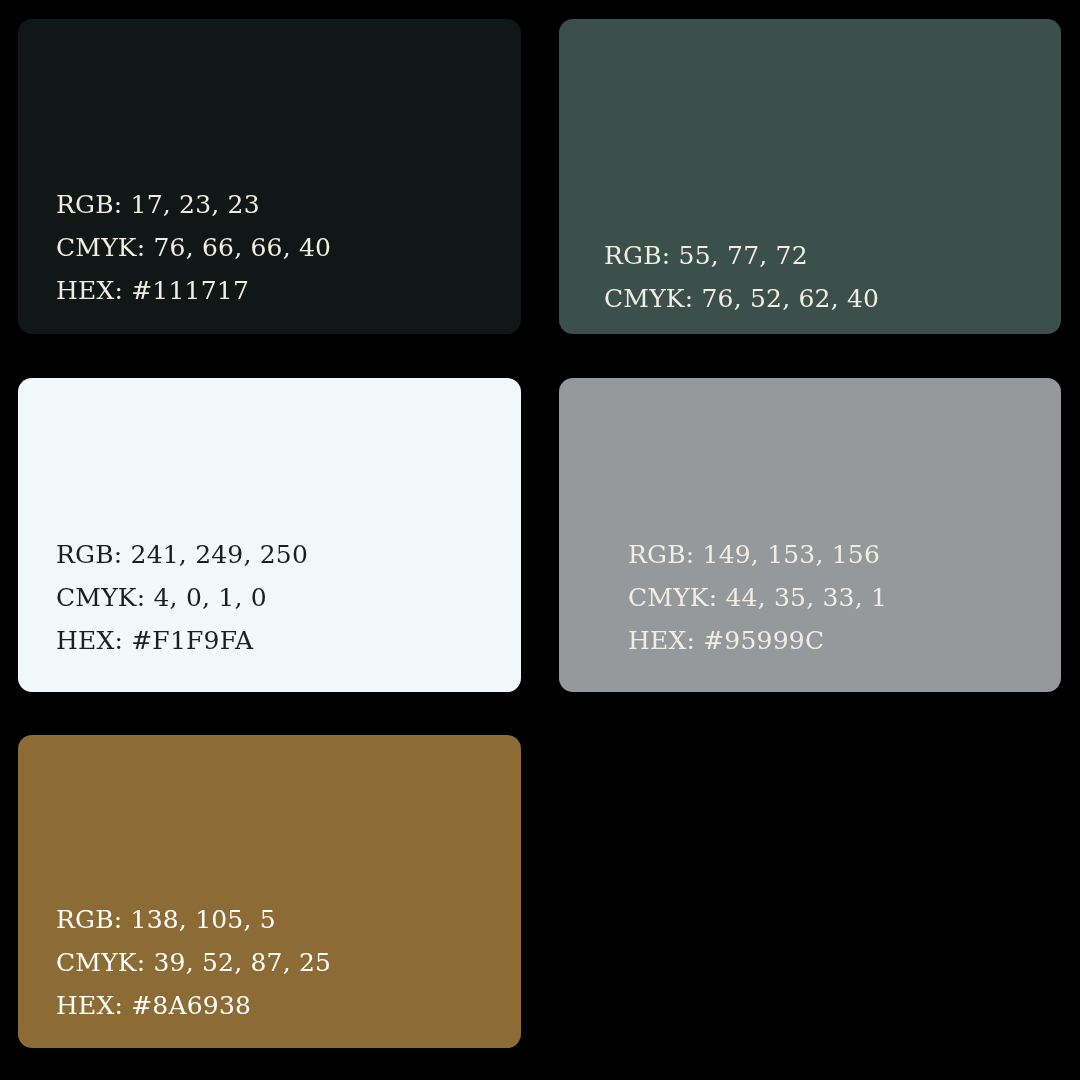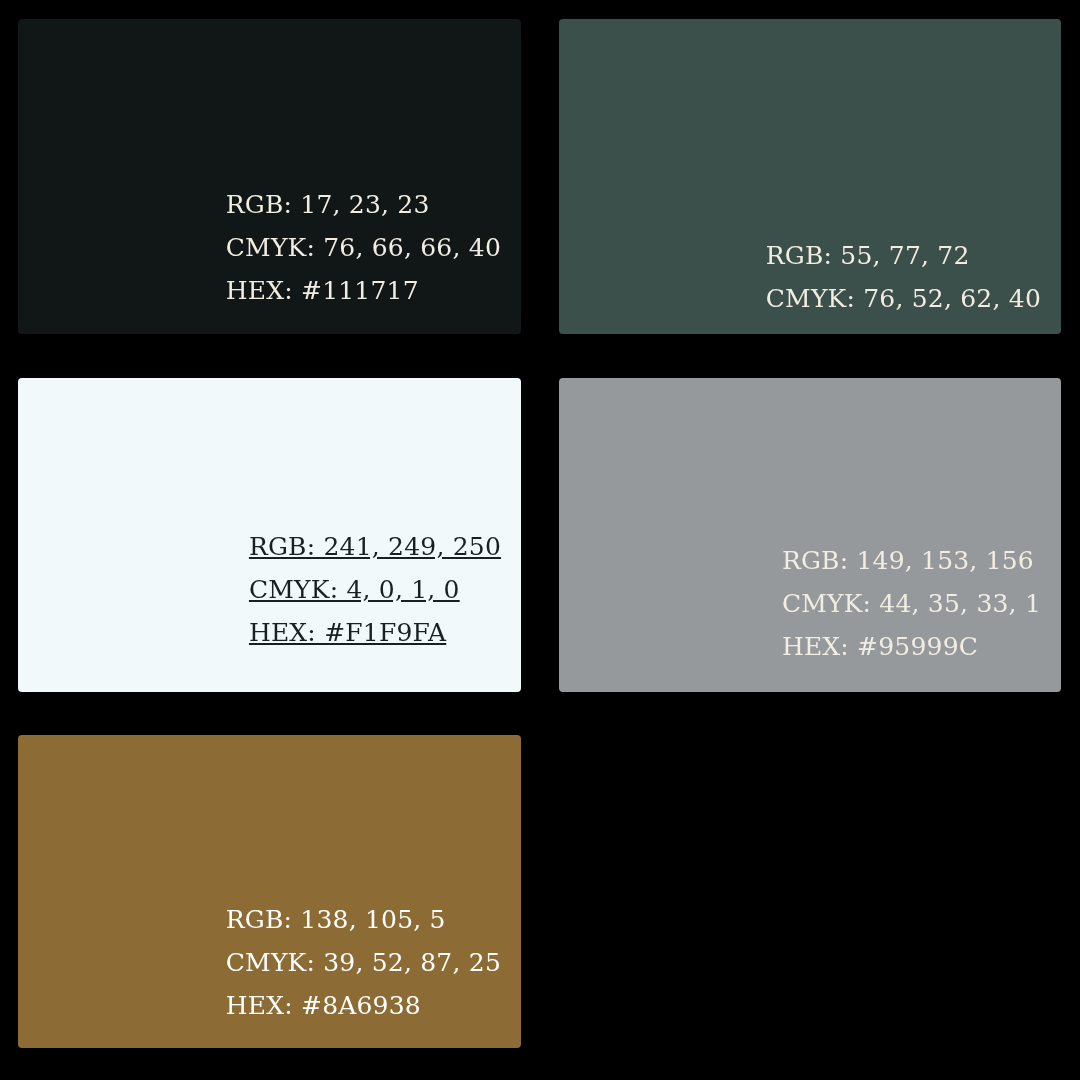--- a/index.html
+++ b/index.html
@@ -17,26 +17,25 @@
   #palette-grid {
     position: relative;
     width: 1080px;
     height: 1080px;
     background: #000000;
   }
 
   .swatch-card {
     position: absolute;
     box-sizing: border-box;
-    border-radius: 4px;
+    border-radius: 14px;
     display: flex;
     flex-direction: column;
     justify-content: flex-end;
     overflow: hidden;
-    align-items: flex-end;
   }
 
   
   .col-left  { left: 18px;  width: 503px; }
   .col-right { left: 559px; width: 502px; }
 
   .row-1 { top: 19px;  height: 315px; }
   .row-2 { top: 378px; height: 314px; }
   .row-3 { top: 735px; height: 313px; }
 
@@ -53,22 +52,22 @@
     font-size: 25px;
     line-height: 43px;
     letter-spacing: 0.2px;
     white-space: nowrap;
     font-weight: 400;
   }
 
   
   .card-1 .card-text { padding-bottom: 22px; }
   .card-2 .card-text { padding-bottom: 14px; margin-left: 16px; }
-  .card-3 .card-text { padding-bottom: 38px; text-decoration: underline; }
-  .card-4 .card-text { padding-bottom: 24px; }
+  .card-3 .card-text { padding-bottom: 30px; }
+  .card-4 .card-text { padding-bottom: 30px; margin-left: 40px; }
   .card-5 .card-text { padding-bottom: 21px; }
 </style>
 </head>
 <body style="background: rgb(0, 0, 0);">
 
 <div id="palette-grid" style="background: rgb(0, 0, 0);">
 
   <div class="swatch-card card-1 col-left row-1" style="background: rgb(17, 23, 23); color: rgb(242, 237, 226);">
     <div class="card-text">
       <div class="swatch-line">RGB: 17, 23, 23</div>

